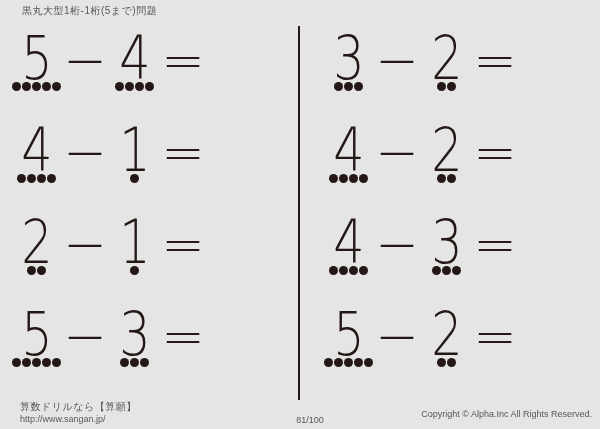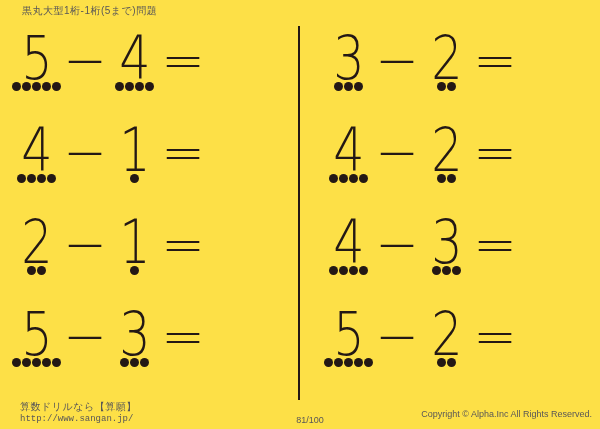--- a/index.html
+++ b/index.html
@@ -4,21 +4,21 @@
 <style>
   * { margin: 0; padding: 0; box-sizing: border-box; }
   html, body { background: #ffffff; }
   body {
     width: 600px; height: 429px;
     position: relative;
     overflow: hidden;
     font-family: "Liberation Sans", "DejaVu Sans", sans-serif;
     color: #231815;
   }
-  .page { position: absolute; inset: 0; background: #fde047; }
+  .page { position: absolute; inset: 0; background: #e5e5e5; }
 
   .header-title {
     position: absolute;
     left: 22px; top: 4px;
     font-size: 10px;
     letter-spacing: 0.5px;
     color: #595757;
   }
 
   .divider {
@@ -83,21 +83,20 @@
     font-size: 10px;
     color: #595757;
     letter-spacing: 0.5px;
     text-align: right;
   }
   .footer-url {
     position: absolute;
     left: 20px; top: 414px;
     font-size: 9px;
     color: #595757;
-    font-family: Liberation Mono, monospace;
   }
   .footer-page {
     position: absolute;
     left: 0; top: 415px;
     width: 620px;
     text-align: center;
     font-size: 9px;
     color: #595757;
   }
   .footer-copyright {

